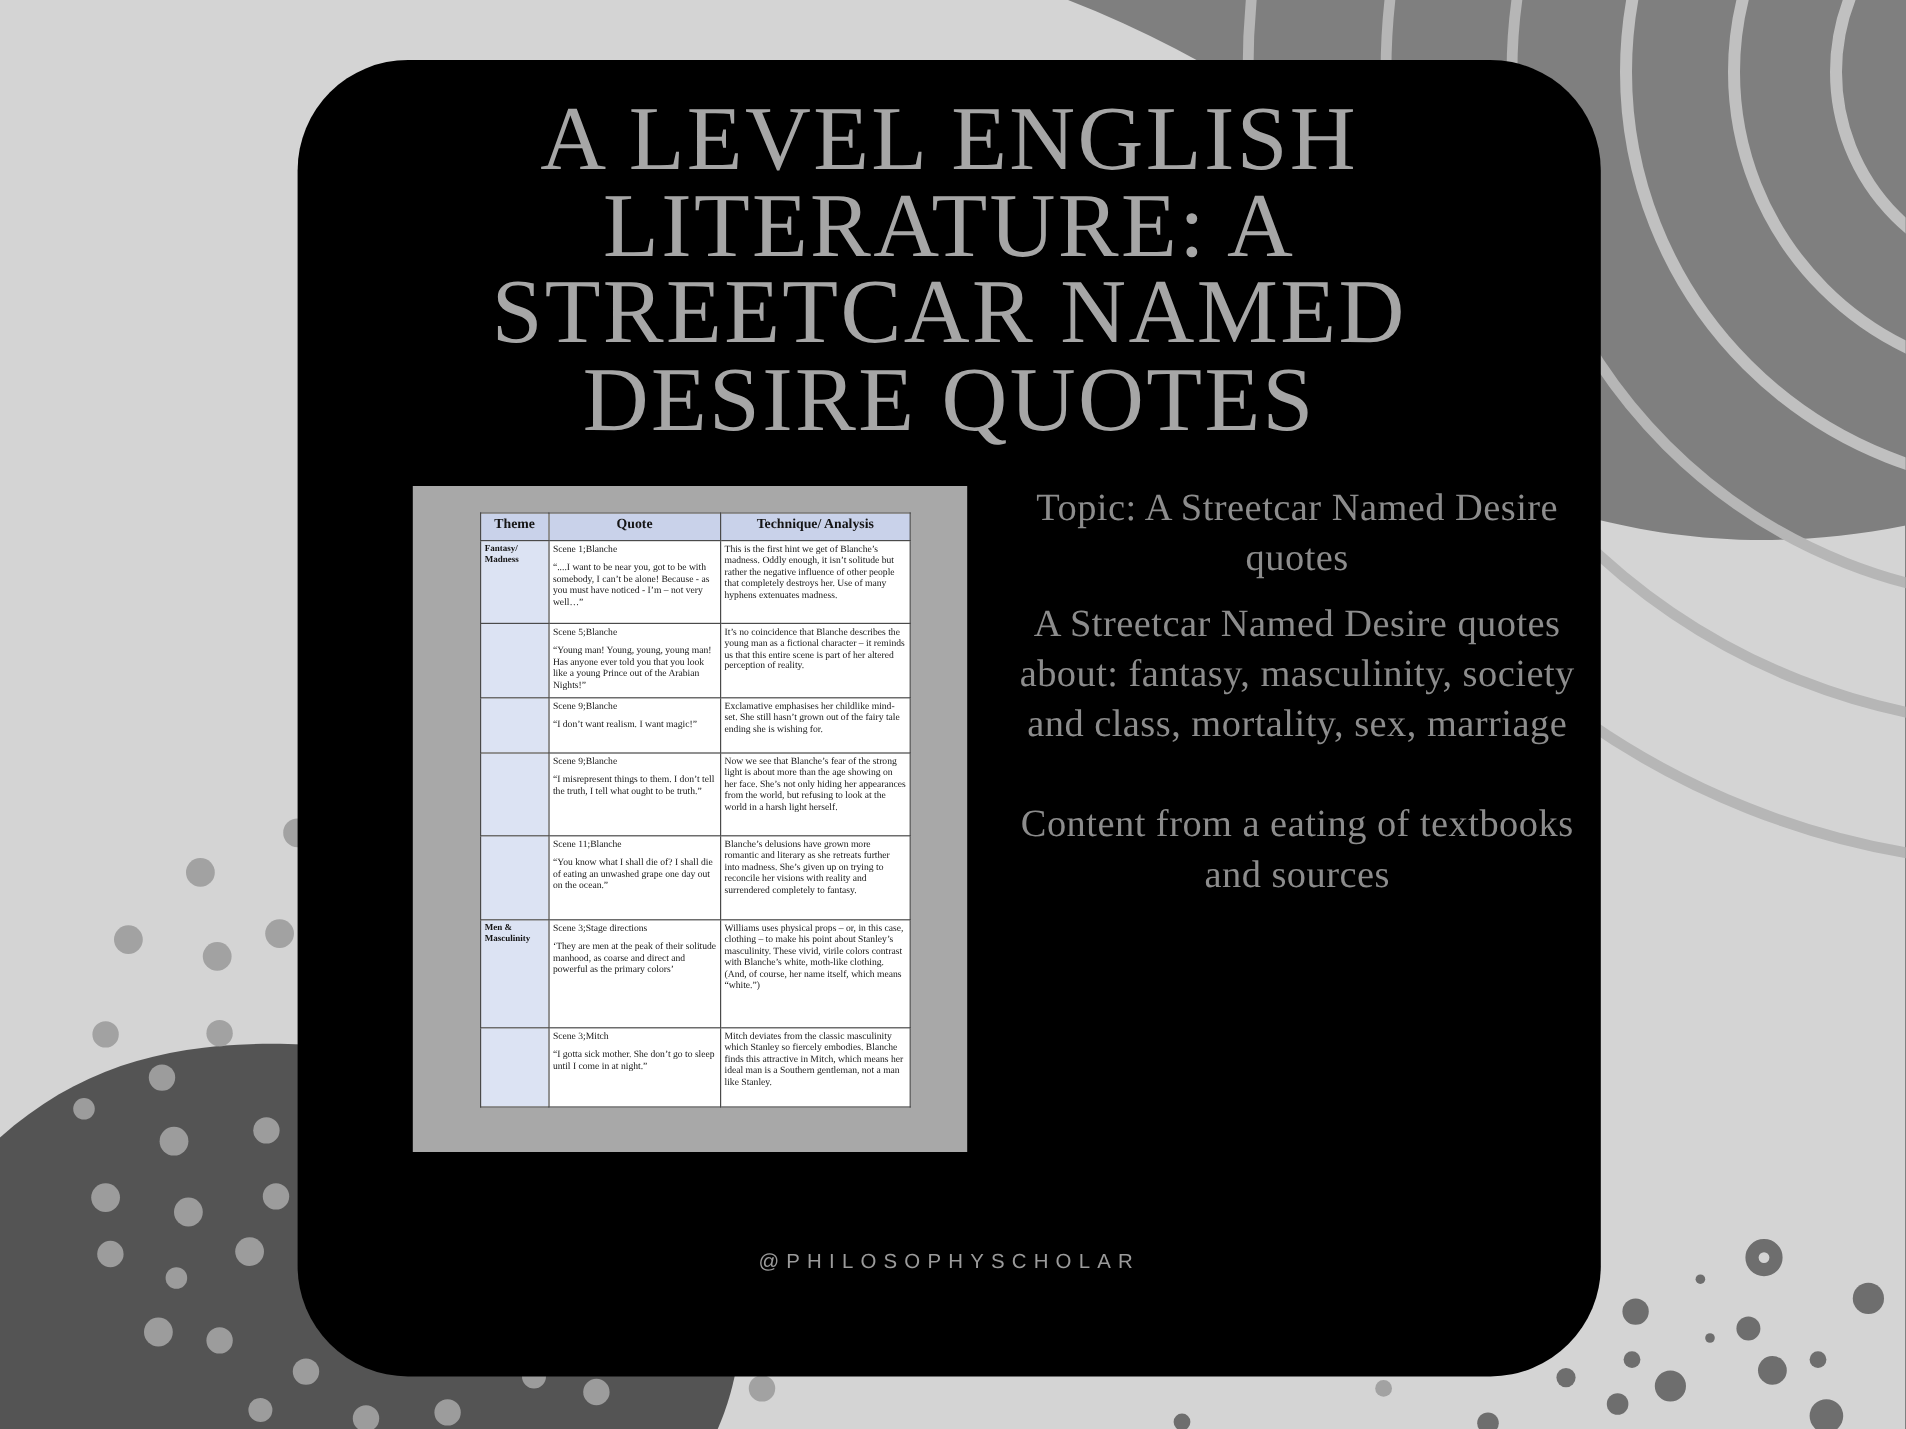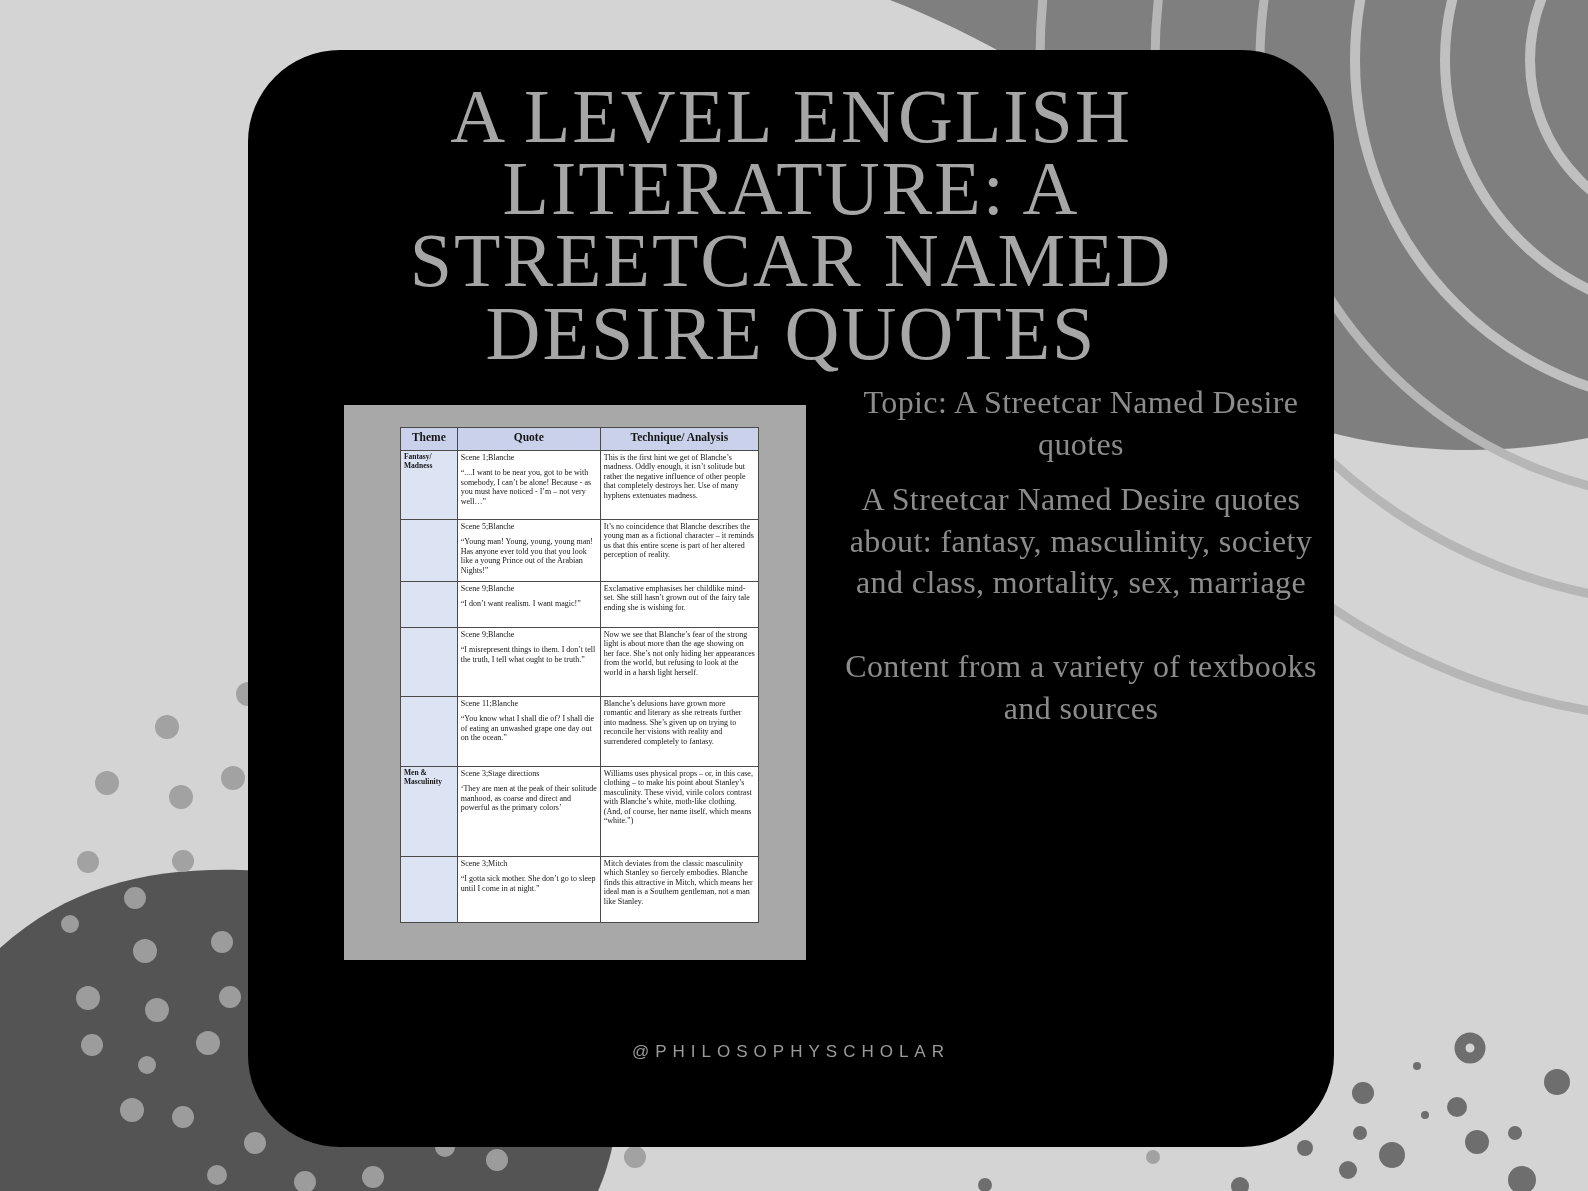--- a/index.html
+++ b/index.html
@@ -45,21 +45,21 @@
   .col-theme { width:56px; }
   .col-quote { width:141px; }
   .col-analysis { width:156px; }
   td.theme-cell { background:#dce3f3; font-weight:bold; font-size:7.5px; }
   .qtext { margin-top:6px; }
   tr.rh1 { height:69px; } tr.rh2 { height:62px; } tr.rh3 { height:46px; }
   tr.rh4 { height:69px; } tr.rh5 { height:70px; } tr.rh6 { height:90px; }
   tr.rh7 { height:66px; }
   
   .info {
-    position:absolute; left:585px; top:332px; width:496px;
+    position:absolute; left:585px; top:352px; width:496px;
     text-align:center; color:#8c8c8c;
     font-size:32px; line-height:1.3; letter-spacing:0.4px;
     font-family:"Liberation Serif", serif;
   }
   .info .block { margin:0 0 14px 0; }
   .info .block-sources { margin-top:42px; }
   
   .handle {
     position:absolute; top:992px; left:0; width:100%;
     text-align:center; color:#9b9b9b;
@@ -217,18 +217,18 @@
         </td>
         <td>Mitch deviates from the classic masculinity which Stanley so fiercely embodies. Blanche finds this attractive in Mitch, which means her ideal man is a Southern gentleman, not a man like Stanley.</td>
       </tr>
     </tbody>
       </table>
   </div>
 
   <div class="info">
     <div class="block">Topic: A Streetcar Named Desire quotes</div>
     <div class="block">A Streetcar Named Desire quotes about: fantasy, masculinity, society and class, mortality, sex, marriage</div>
-    <div class="block block-sources">Content from a variety of textbooks and sources</div>
+    <div class="block block-sources">Content from a eating of textbooks and sources</div>
   </div>
 
   <div class="handle">@PHILOSOPHYSCHOLAR</div>
 
 </div>
 
 </body></html>

